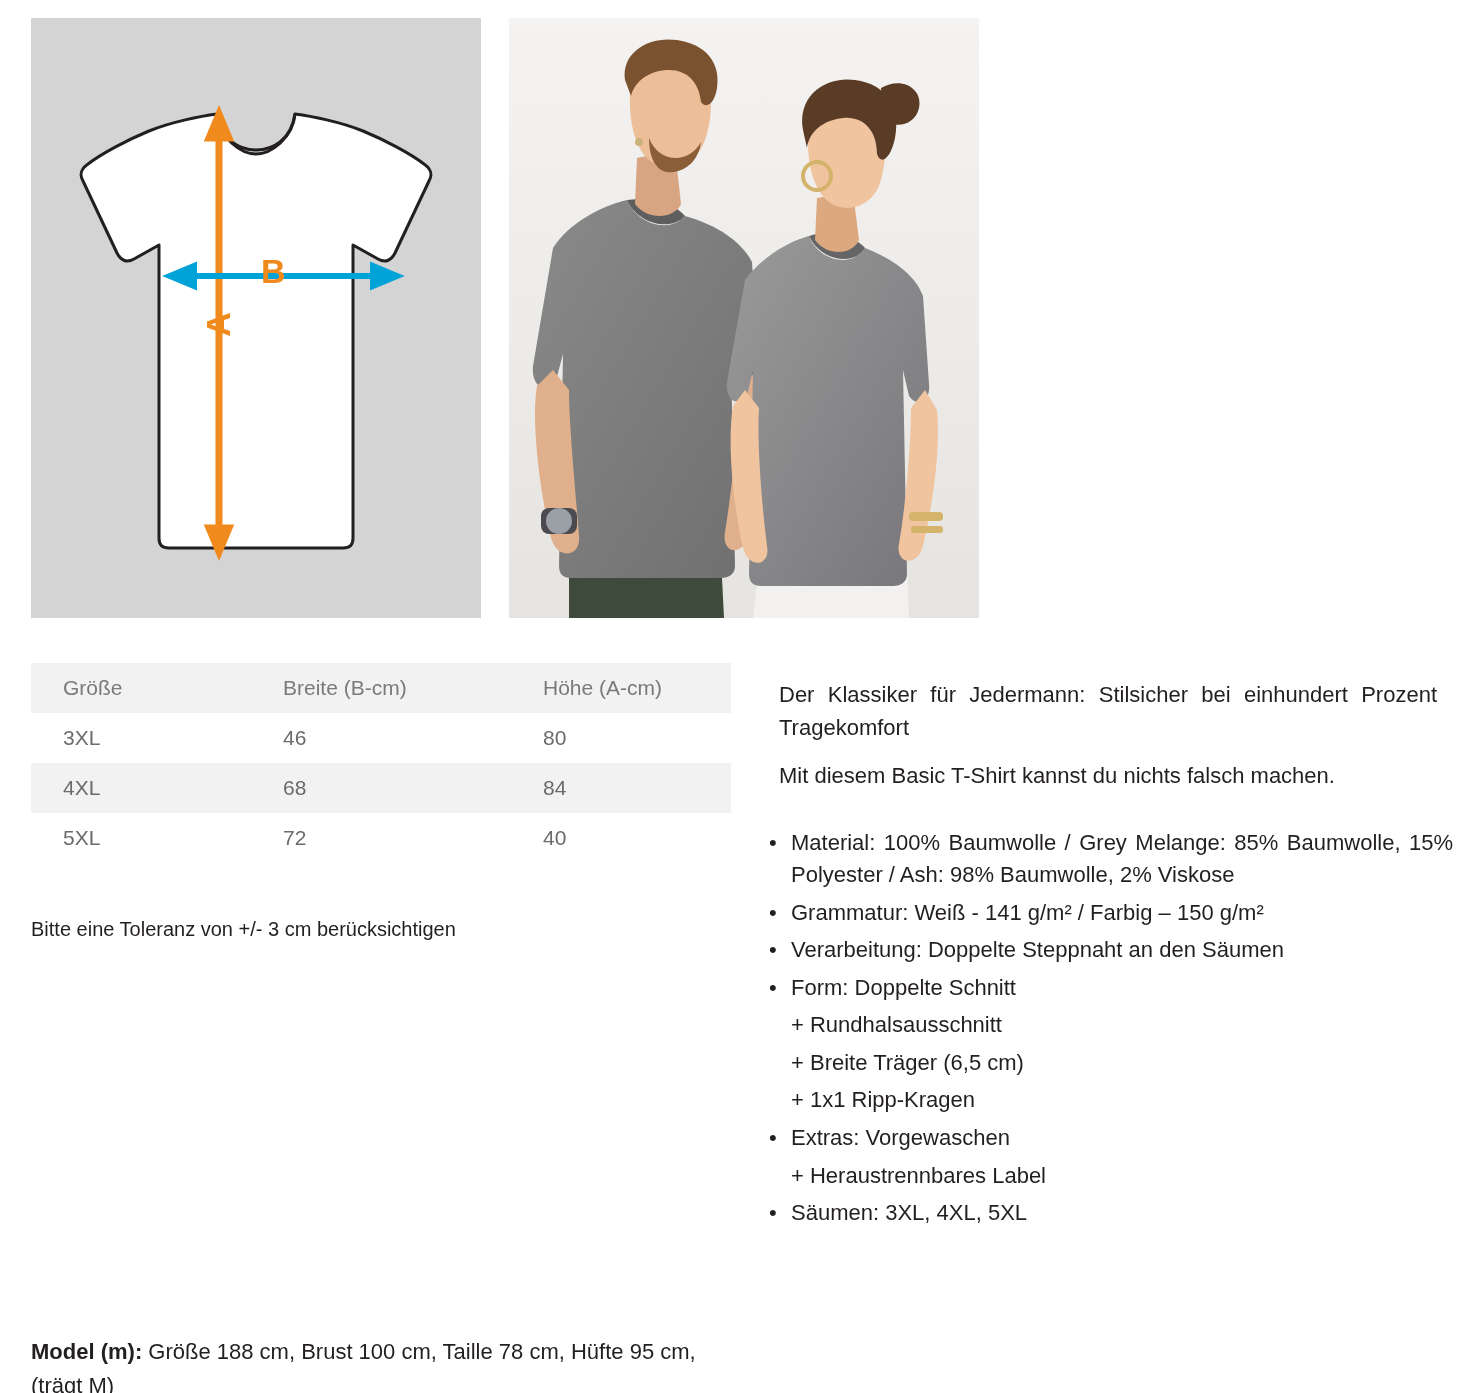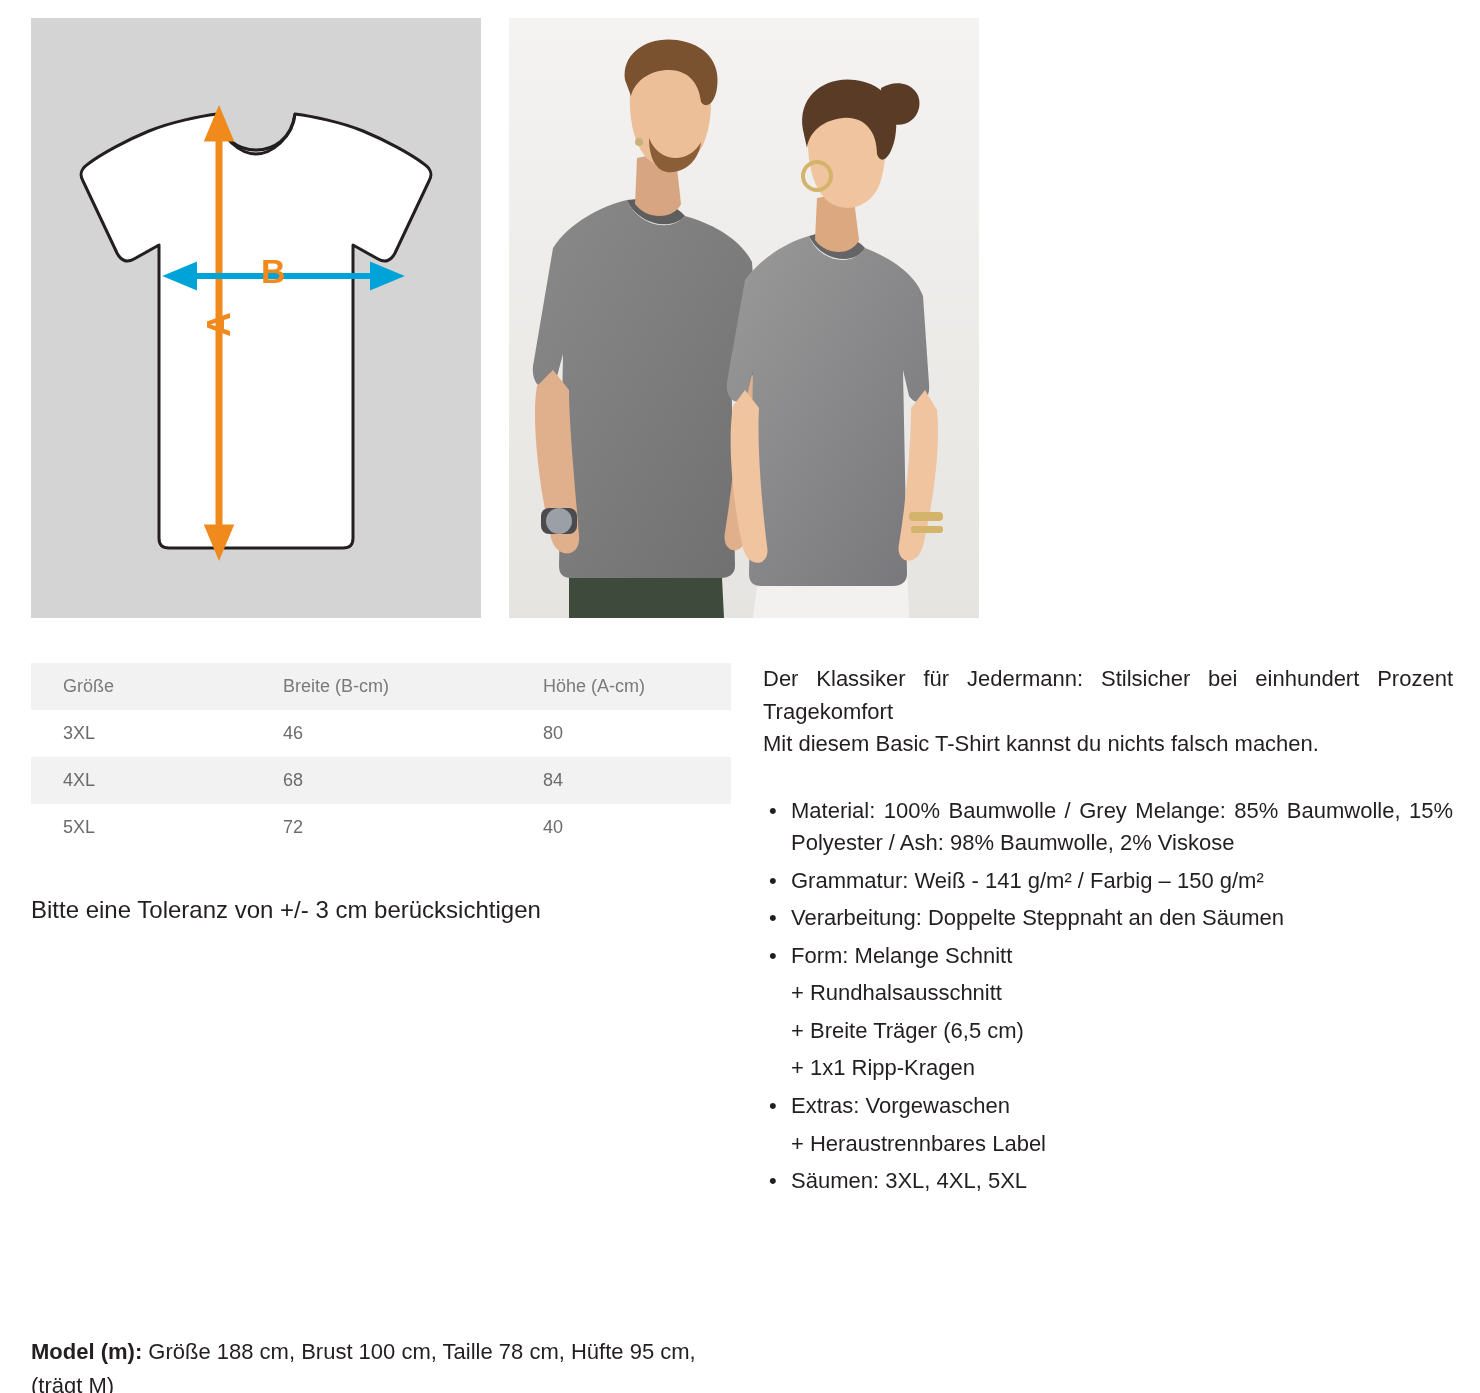--- a/index.html
+++ b/index.html
@@ -72,21 +72,21 @@
     background: #efeeec;
   }
 
   
   .size-table {
     position: absolute;
     left: 31px;
     top: 663px;
     width: 700px;
     border-collapse: collapse;
-    font-size: 18px;
+    font-size: 21px;
     color: #6b6b6b;
   }
   .size-table th, .size-table td {
     text-align: left;
     padding: 13px 0 13px 32px;
     font-weight: normal;
   }
   .size-table thead th {
     background: #f2f2f2;
     color: #7a7a7a;
@@ -97,22 +97,22 @@
   .size-table tbody tr:nth-child(even) {
     background: #f2f2f2;
   }
   .size-table col.c1 { width: 220px; }
   .size-table col.c2 { width: 260px; }
   .size-table col.c3 { width: 220px; }
 
   .tolerance-note {
     position: absolute;
     left: 31px;
-    top: 896px;
-    font-size: 24px;
+    top: 918px;
+    font-size: 20px;
     color: #231f20;
   }
 
   .model-note {
     position: absolute;
     left: 31px;
     top: 1300px;
     width: 700px;
     font-size: 22px;
     line-height: 1.55;
@@ -125,21 +125,21 @@
   .right-col {
     position: absolute;
     left: 763px;
     top: 663px;
     width: 690px;
     font-size: 22px;
     color: #231f20;
     line-height: 1.48;
   }
   .intro-justify {
-    margin: 0;
+    margin: 16px;
     text-align: justify;
     text-align-last: left;
   }
   .spec-list {
     margin: 34px 0 0 0;
     padding: 0;
     list-style: none;
   }
   .spec-list li {
     position: relative;
@@ -353,21 +353,21 @@
     <li>
       <span class="bullet">•</span>
       <span>Grammatur: Weiß - 141 g/m² / Farbig – 150 g/m²</span>
     </li>
     <li>
       <span class="bullet">•</span>
       <span>Verarbeitung: Doppelte Steppnaht an den Säumen</span>
     </li>
     <li>
       <span class="bullet">•</span>
-      <span>Form: Melange Schnitt</span>
+      <span>Form: Doppelte Schnitt</span>
     </li>
     <li class="sub-item">
       <span>+ Rundhalsausschnitt</span>
     </li>
     <li class="sub-item">
       <span>+ Breite Träger (6,5 cm)</span>
     </li>
     <li class="sub-item">
       <span>+ 1x1 Ripp-Kragen</span>
     </li>

